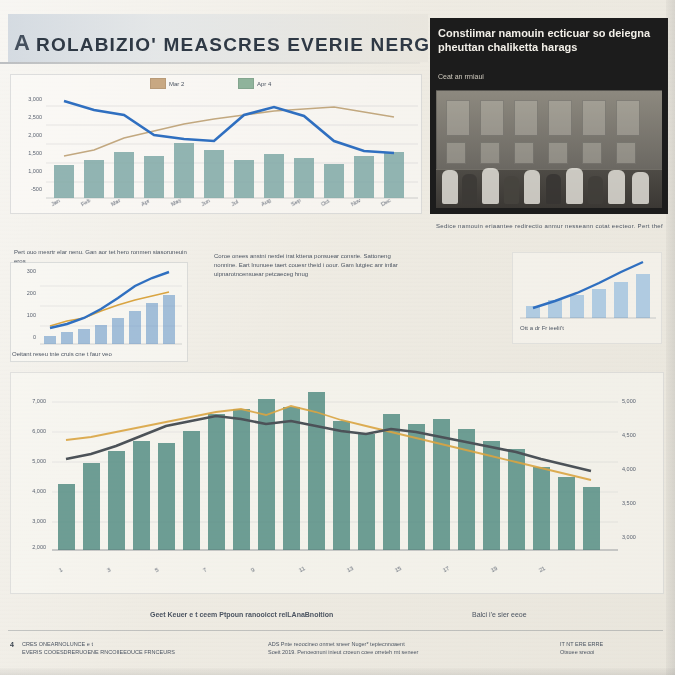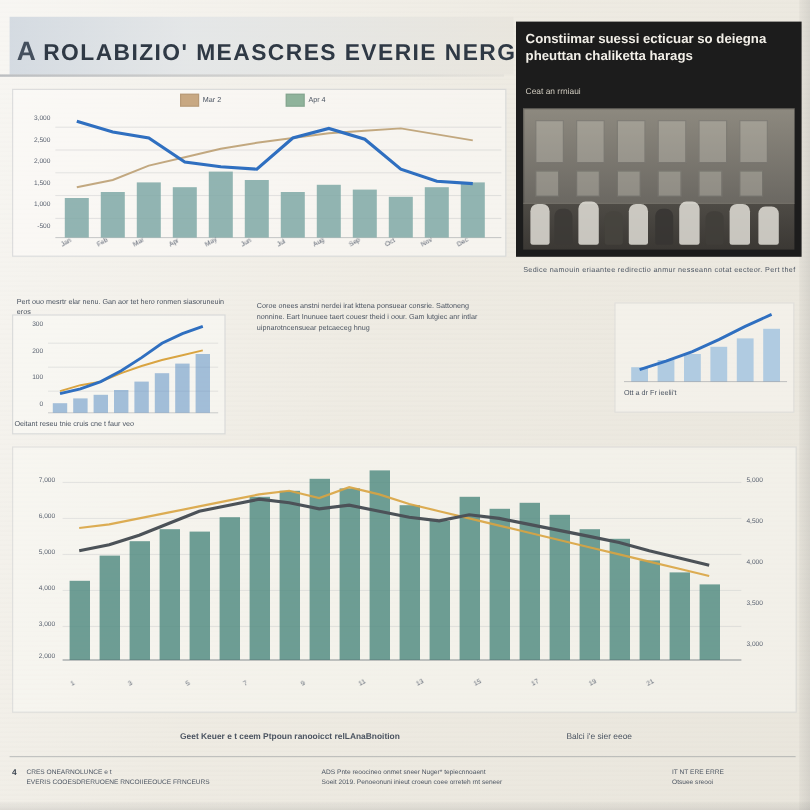--- a/index.html
+++ b/index.html
@@ -248,21 +248,21 @@
   <div id="paper-texture"></div>
 
   <div id="masthead">
     <div id="masthead-band"></div>
     <div id="masthead-logo">A</div>
     <div id="masthead-title">ROLABIZIO' MEASCRES EVERIE NERGRACEA</div>
   </div>
   <div id="masthead-rule"></div>
 
   <div id="photo-panel">
-    <div id="photo-headline">Constiimar suessi ecticuar so deiegna pheuttan chaliketta harags</div>
+    <div id="photo-headline">Constiimar namouin ecticuar so deiegna pheuttan chaliketta harags</div>
     <div id="photo-sub">Ceat an rrniaui</div>
     <div id="photo-image">
 
       <div class="bldg" style="left:0px;top:0px;width:226px;height:78px;background:linear-gradient(180deg,#8d897f,#6b6862);"></div>
       <div class="bldg" style="left:10px;top:10px;width:22px;height:34px;"></div>
       <div class="bldg" style="left:44px;top:10px;width:22px;height:34px;"></div>
       <div class="bldg" style="left:78px;top:10px;width:22px;height:34px;"></div>
       <div class="bldg" style="left:112px;top:10px;width:22px;height:34px;"></div>
       <div class="bldg" style="left:146px;top:10px;width:22px;height:34px;"></div>
       <div class="bldg" style="left:180px;top:10px;width:22px;height:34px;"></div>

